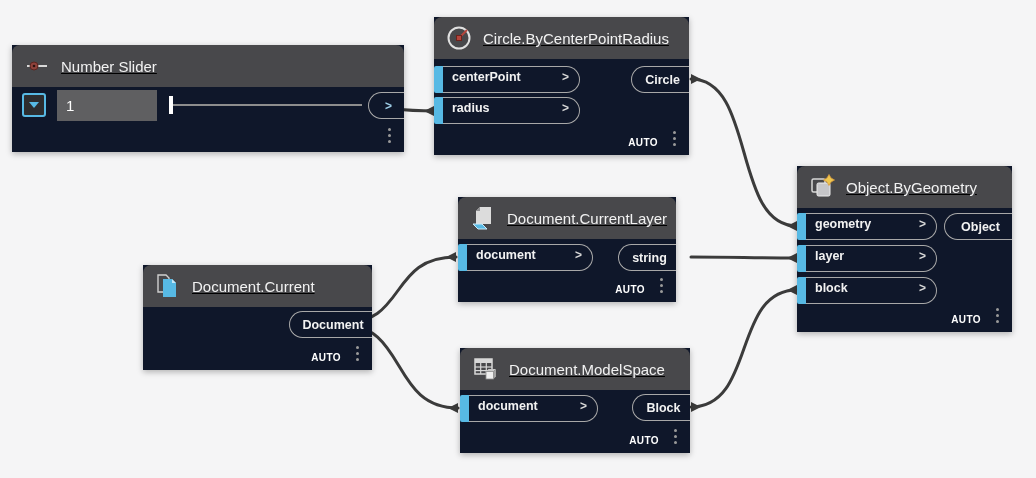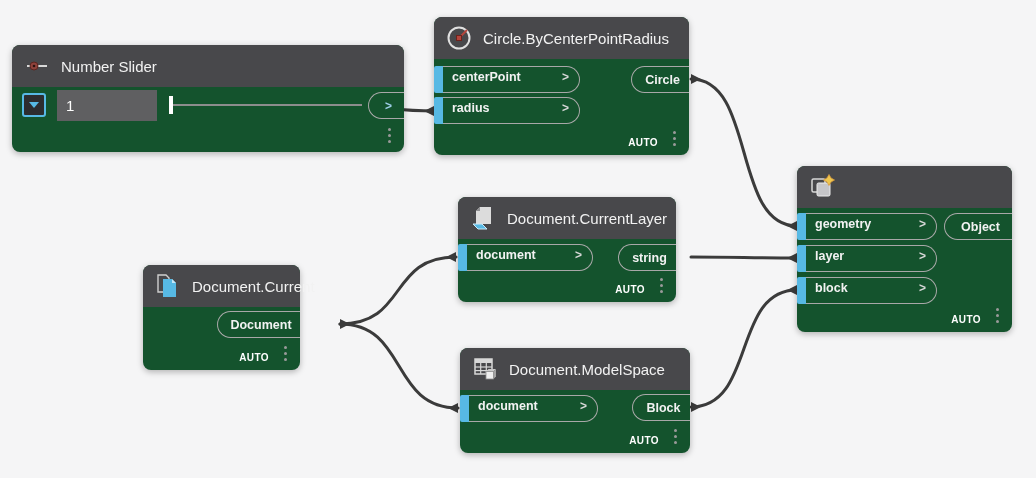--- a/index.html
+++ b/index.html
@@ -1,20 +1,20 @@
 <!DOCTYPE html>
 <html><head>
 <meta charset="utf-8">
 <style>
   html,body{margin:0;padding:0;}
   body{font-family:"Liberation Sans",sans-serif;background:#f5f5f6;}
   #canvas{position:relative;width:1036px;height:478px;background:#f5f5f6;overflow:hidden;}
   #wires{position:absolute;left:0;top:0;z-index:1;}
-  .node{position:absolute;z-index:2;background:#14532d;border-radius:8px;
-        box-shadow:0 2px 6px rgba(0,0,0,.28);}
+  .node{position:absolute;z-index:2;background:#0f172a;border-radius:0;
+        box-shadow:0 2px 6px rgba(0,0,0,.28);text-decoration:underline;}
   .hdr{height:42px;background:#48484b;border-radius:8px 8px 0 0;display:flex;
        align-items:center;gap:11px;padding:0 12px;}
   .ic{width:26px;height:26px;flex:0 0 auto;display:flex;align-items:center;justify-content:center;}
   .ttl{color:#f2f2f2;font-size:15px;font-weight:500;white-space:nowrap;}
   .port-in{position:absolute;left:0;height:27px;display:flex;align-items:stretch;}
   .tab{width:9px;background:#57b9e4;border-radius:2px 0 0 2px;flex:0 0 auto;}
   .pill{flex:1;display:flex;align-items:center;justify-content:space-between;
         padding:0 10px 5px 9px;border:1.5px solid #a8a8a8;border-left:none;
         border-radius:0 14px 14px 0;color:#f2f2f2;font-size:12.5px;font-weight:600;}
   .chev{color:#d8d8d8;font-weight:700;font-size:12px;}
@@ -160,21 +160,21 @@
     <div class="foot">
       <span class="auto">AUTO</span>
       <span class="dots">
           <i></i>
           <i></i>
           <i></i>
         </span>
     </div>
   </div>
 
-  <div class="node" style="left:143px;top:265px;width:157px;height:105px;">
+  <div class="node" style="left:143px;top:265px;width:229px;height:105px;">
     <div class="hdr">
       <span class="ic">
         <svg width="26" height="26" viewBox="0 0 26 26">
           <path d="M3,2 H11 L14,5 V19 H3 Z" fill="#48484b" stroke="#cfcfcf" stroke-width="1.4"></path>
           <path d="M8,6 H17 L21,10 V24 H8 Z" fill="#57b9e4"></path>
           <path d="M17,6 L21,10 H17 Z" fill="#c5e7f7"></path>
         </svg>
       </span>
       <span class="ttl">Document.Current</span>
     </div>
@@ -230,20 +230,21 @@
 
   <div class="node" style="left:797px;top:166px;width:215px;height:166px;">
     <div class="hdr">
       <span class="ic">
         <svg width="26" height="26" viewBox="0 0 26 26">
           <rect x="3" y="5" width="13" height="13" rx="1.5" fill="none" stroke="#d8d8d8" stroke-width="1.5"></rect>
           <rect x="8" y="9" width="13" height="13" rx="1.5" fill="#c6c6c9" stroke="#ececec" stroke-width="1"></rect>
           <path d="M20,0.5 L22,4 L25.5,6 L22,8 L20,11.5 L18,8 L14.5,6 L18,4 Z" fill="#eec64f" stroke="#d89b3c" stroke-width="0.8"></path>
         </svg>
       </span>
+      <span class="ttl">Object.ByGeometry</span>
     </div>
     <div class="port-in" style="top:47px;width:140px;">
       <span class="tab"></span>
       <span class="pill">
           <span>geometry</span>
           <span class="chev">&gt;</span>
         </span>
     </div>
     <div class="port-in" style="top:79px;width:140px;">
       <span class="tab"></span>

